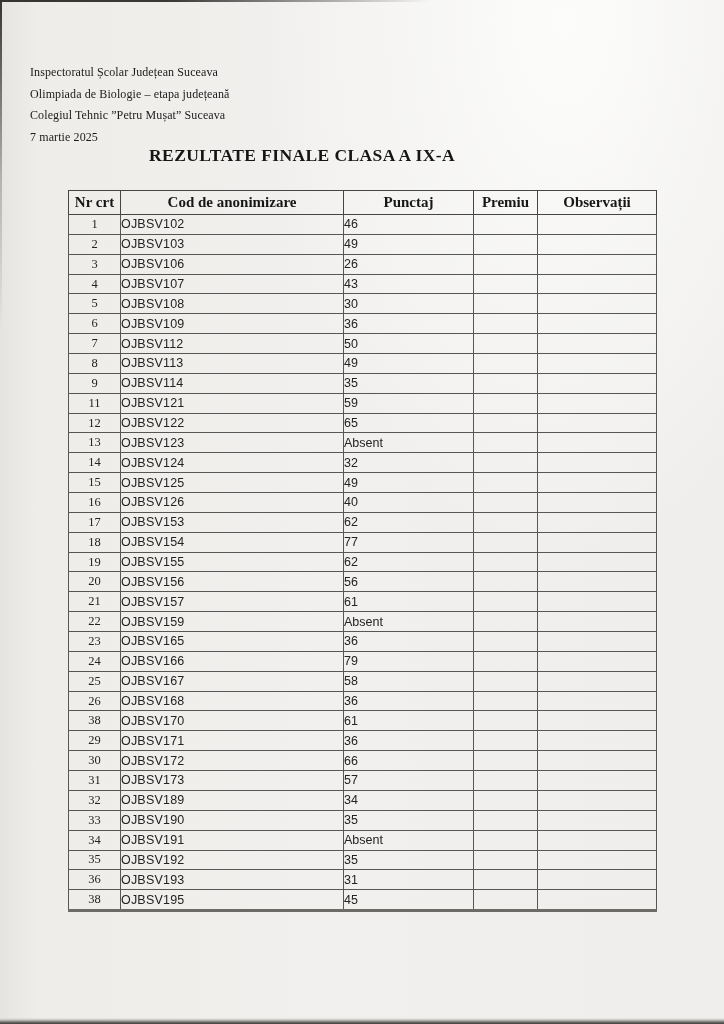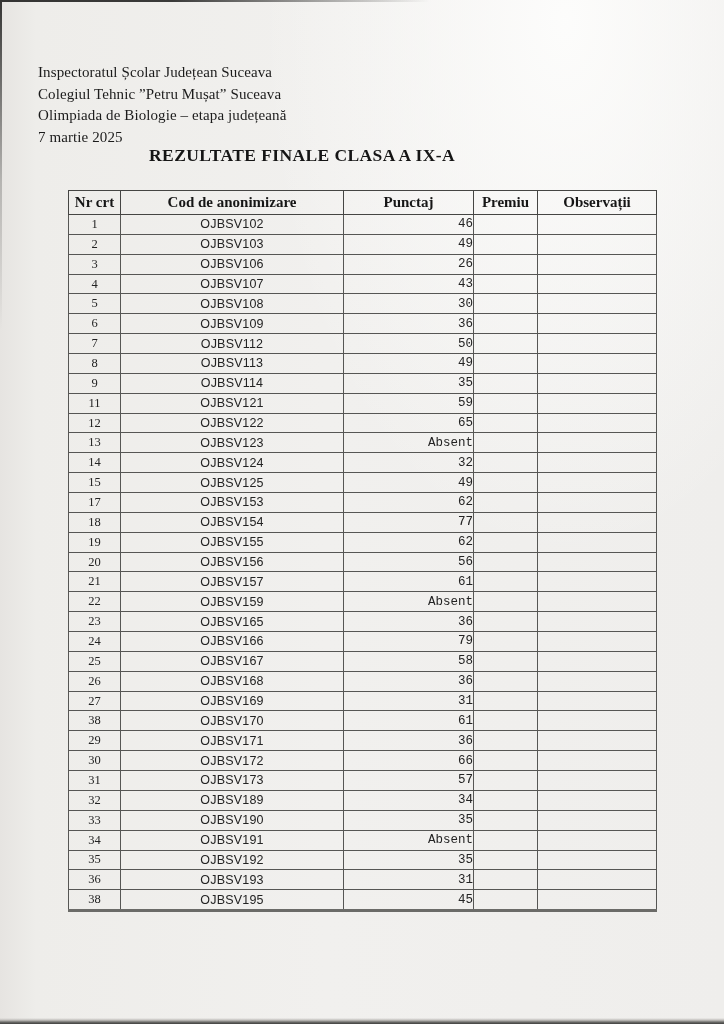--- a/index.html
+++ b/index.html
@@ -16,22 +16,22 @@
   }
   
   .edge-top{position:absolute;top:0;left:0;width:430px;height:2px;
     background:linear-gradient(90deg,#343433 0%,#3a3a39 40%,rgba(58,58,57,0) 100%);}
   .edge-left{position:absolute;top:0;left:0;width:2px;height:330px;
     background:linear-gradient(180deg,#343433 0%,rgba(90,90,88,.35) 55%,rgba(90,90,88,0) 100%);}
   .edge-bottom{position:absolute;bottom:0;left:0;width:724px;height:6px;
     background:linear-gradient(180deg,rgba(0,0,0,0) 0%,#c2c0bd 35%,#6a6a67 70%,#3f3f3d 100%);}
 
   .letterhead{
-    position:absolute;left:38px;top:62px;
-    font-size:15px;line-height:21.5px;letter-spacing:.1px;
+    position:absolute;left:30px;top:62px;
+    font-size:12px;line-height:21.5px;letter-spacing:.1px;
     color:#1b1b1b;white-space:nowrap;
   }
   .doc-title{
     position:absolute;left:0;top:145px;width:604px;
     text-align:center;font-weight:bold;font-size:17.5px;letter-spacing:.4px;
     color:#151515;
   }
 
   table.results{
     position:absolute;left:68px;top:190px;
@@ -57,41 +57,41 @@
     padding:0;vertical-align:middle;
     font-size:12.5px;color:#232323;
   }
   table.results{border-bottom:3px solid #6b6b68;}
   td.nr{
     text-align:center;
     font-family:"Liberation Serif", serif;
     font-size:13.5px;color:#1e1e1e;
   }
   td.cod{
-    text-align:center;padding-left:12px;
+    text-align:left;padding-left:12px;
     font-family:"Liberation Sans", sans-serif;
     letter-spacing:.2px;
   }
   td.punctaj{
-    text-align:right;
-    font-family:Liberation Mono, monospace;
+    text-align:left;
+    font-family:Liberation Sans, sans-serif;
   }
   td.premiu, td.obs{font-family:"Liberation Sans", sans-serif;}
 </style>
 </head>
 <body>
 
 <div class="page">
   <div class="edge-top"></div>
   <div class="edge-left"></div>
 
   <div class="letterhead">
     <div>Inspectoratul Școlar Județean Suceava</div>
+    <div>Olimpiada de Biologie – etapa județeană</div>
     <div>Colegiul Tehnic ”Petru Mușat” Suceava</div>
-    <div>Olimpiada de Biologie – etapa județeană</div>
     <div>7 martie 2025</div>
   </div>
 
   <div class="doc-title">REZULTATE FINALE CLASA A IX-A</div>
 
   <table class="results">
     <colgroup>
       <col class="c-nr">
         <col class="c-cod">
         <col class="c-punctaj">
@@ -200,20 +200,27 @@
       <td class="obs"></td>
     </tr>
         <tr>
       <td class="nr">15</td>
       <td class="cod">OJBSV125</td>
       <td class="punctaj">49</td>
       <td class="premiu"></td>
       <td class="obs"></td>
     </tr>
         <tr>
+      <td class="nr">16</td>
+      <td class="cod">OJBSV126</td>
+      <td class="punctaj">40</td>
+      <td class="premiu"></td>
+      <td class="obs"></td>
+    </tr>
+        <tr>
       <td class="nr">17</td>
       <td class="cod">OJBSV153</td>
       <td class="punctaj">62</td>
       <td class="premiu"></td>
       <td class="obs"></td>
     </tr>
         <tr>
       <td class="nr">18</td>
       <td class="cod">OJBSV154</td>
       <td class="punctaj">77</td>
@@ -270,27 +277,20 @@
       <td class="obs"></td>
     </tr>
         <tr>
       <td class="nr">26</td>
       <td class="cod">OJBSV168</td>
       <td class="punctaj">36</td>
       <td class="premiu"></td>
       <td class="obs"></td>
     </tr>
         <tr>
-      <td class="nr">27</td>
-      <td class="cod">OJBSV169</td>
-      <td class="punctaj">31</td>
-      <td class="premiu"></td>
-      <td class="obs"></td>
-    </tr>
-        <tr>
       <td class="nr">38</td>
       <td class="cod">OJBSV170</td>
       <td class="punctaj">61</td>
       <td class="premiu"></td>
       <td class="obs"></td>
     </tr>
         <tr>
       <td class="nr">29</td>
       <td class="cod">OJBSV171</td>
       <td class="punctaj">36</td>

